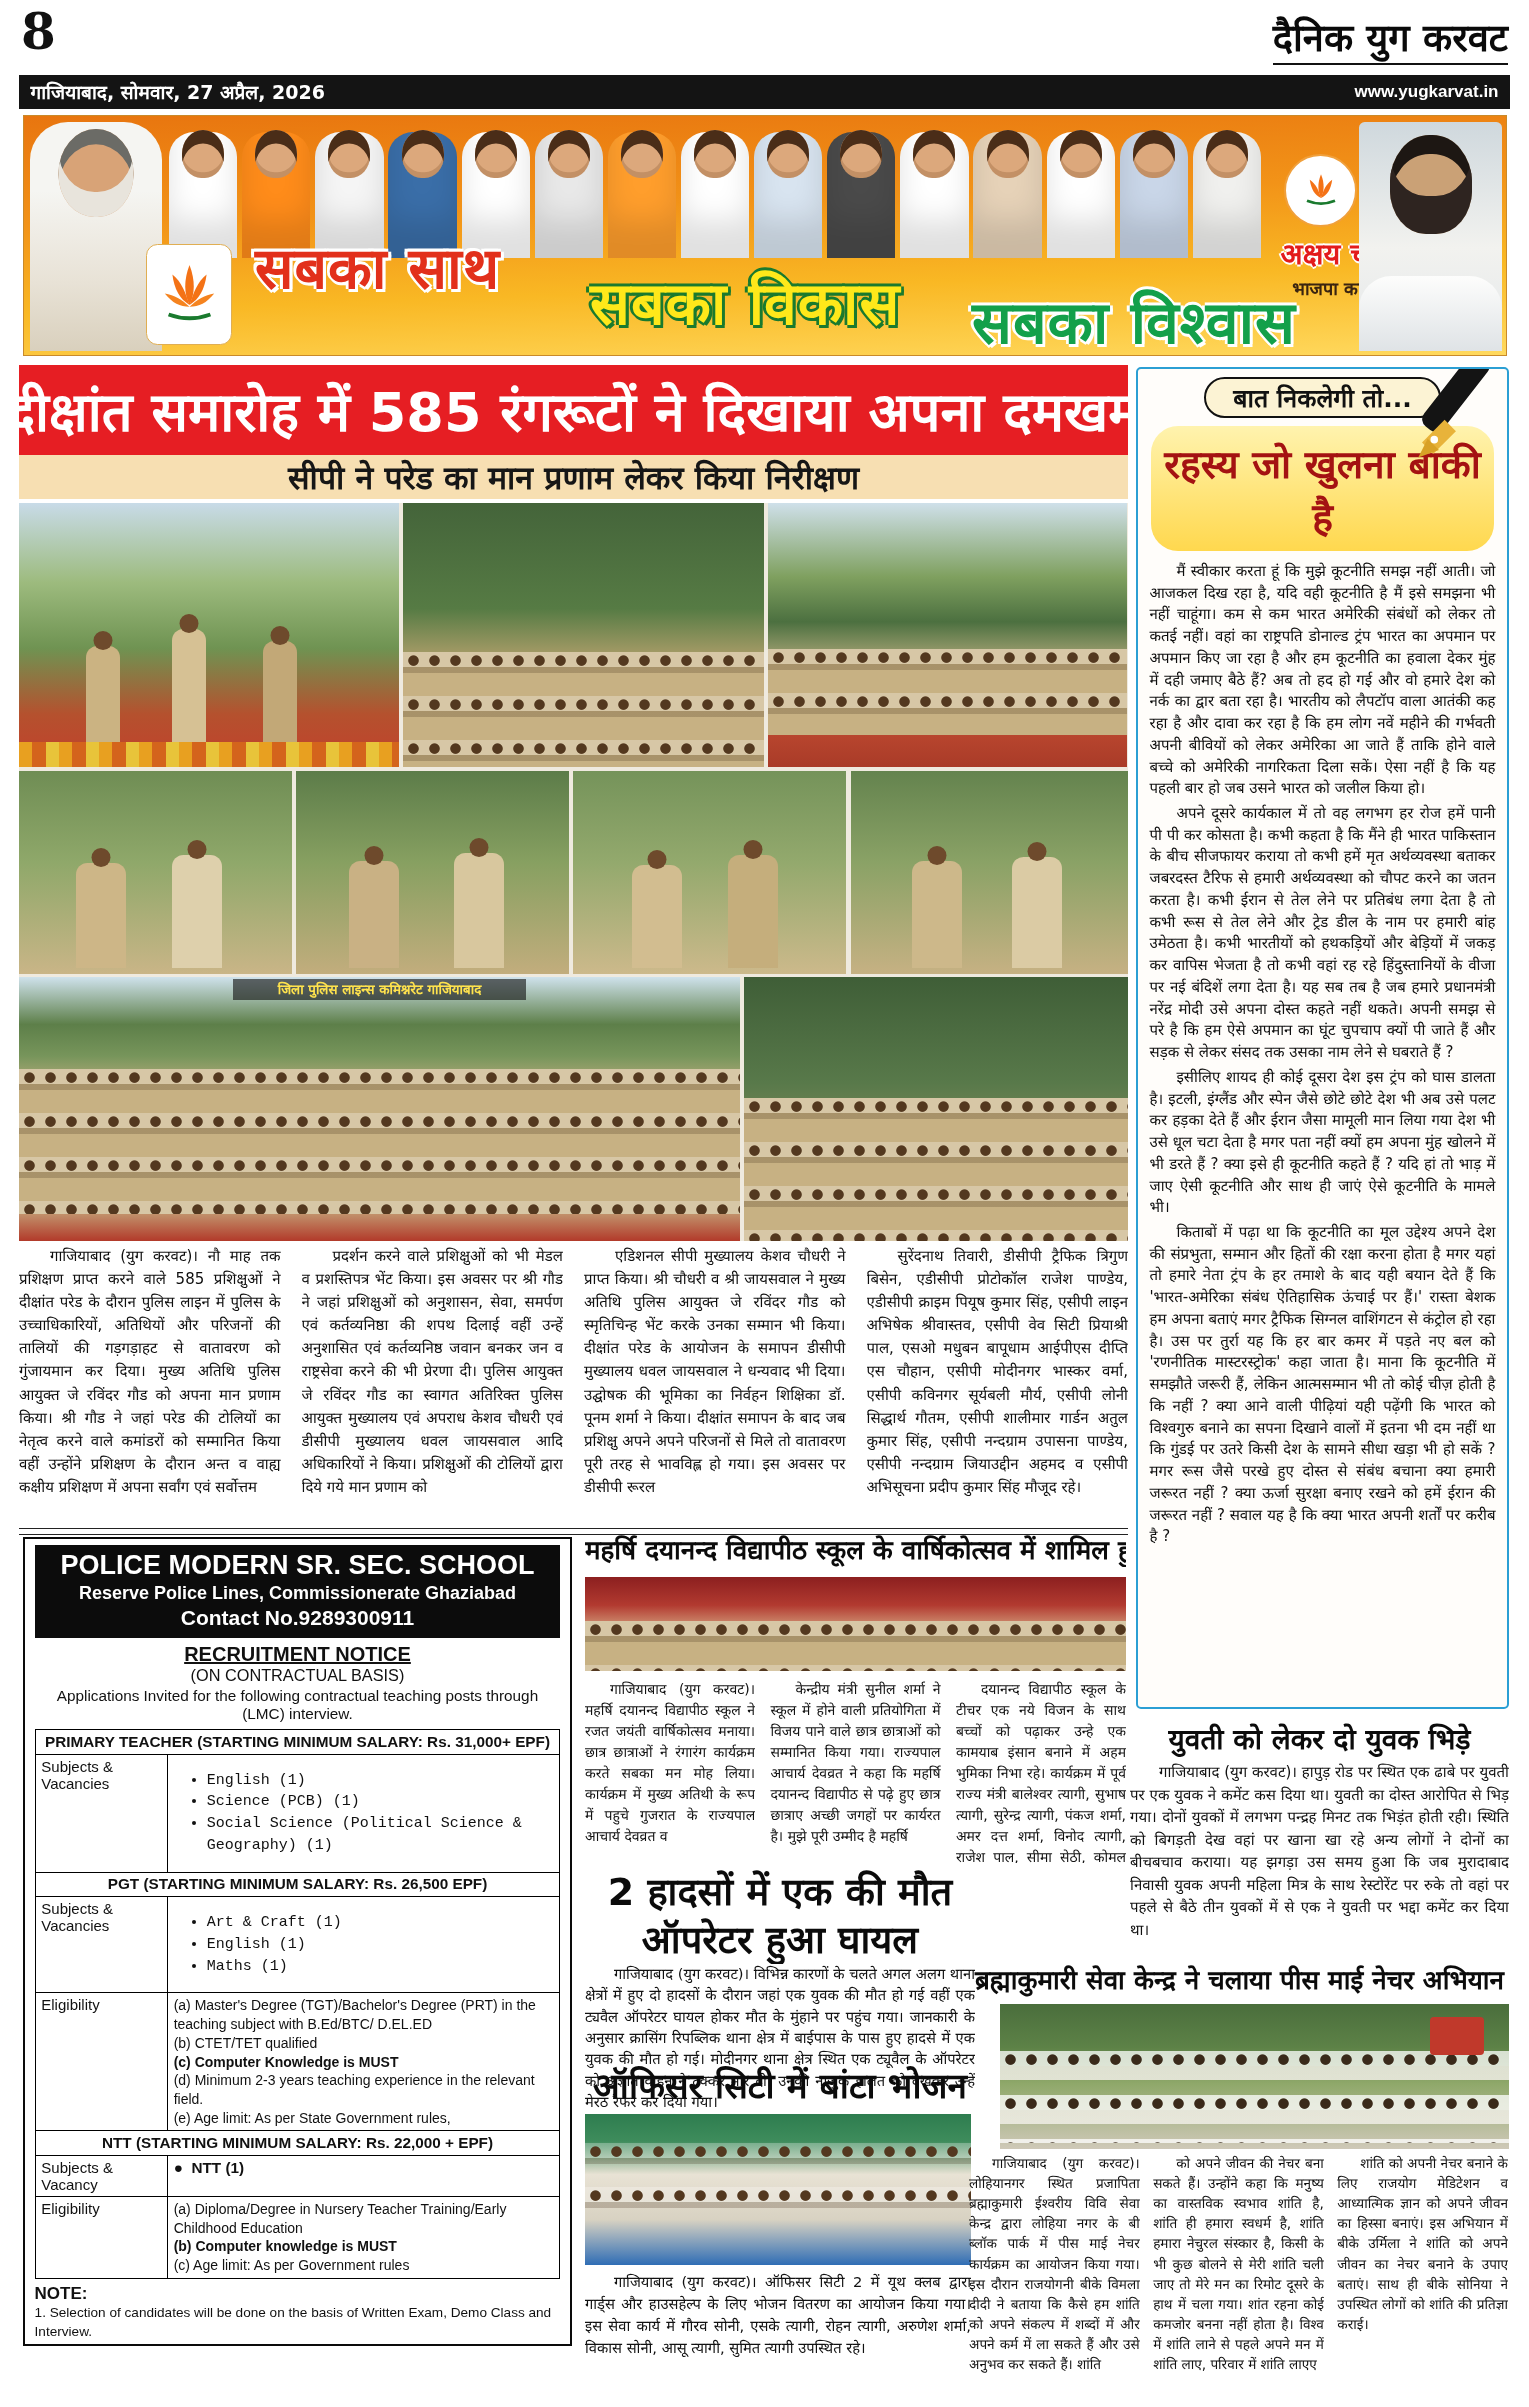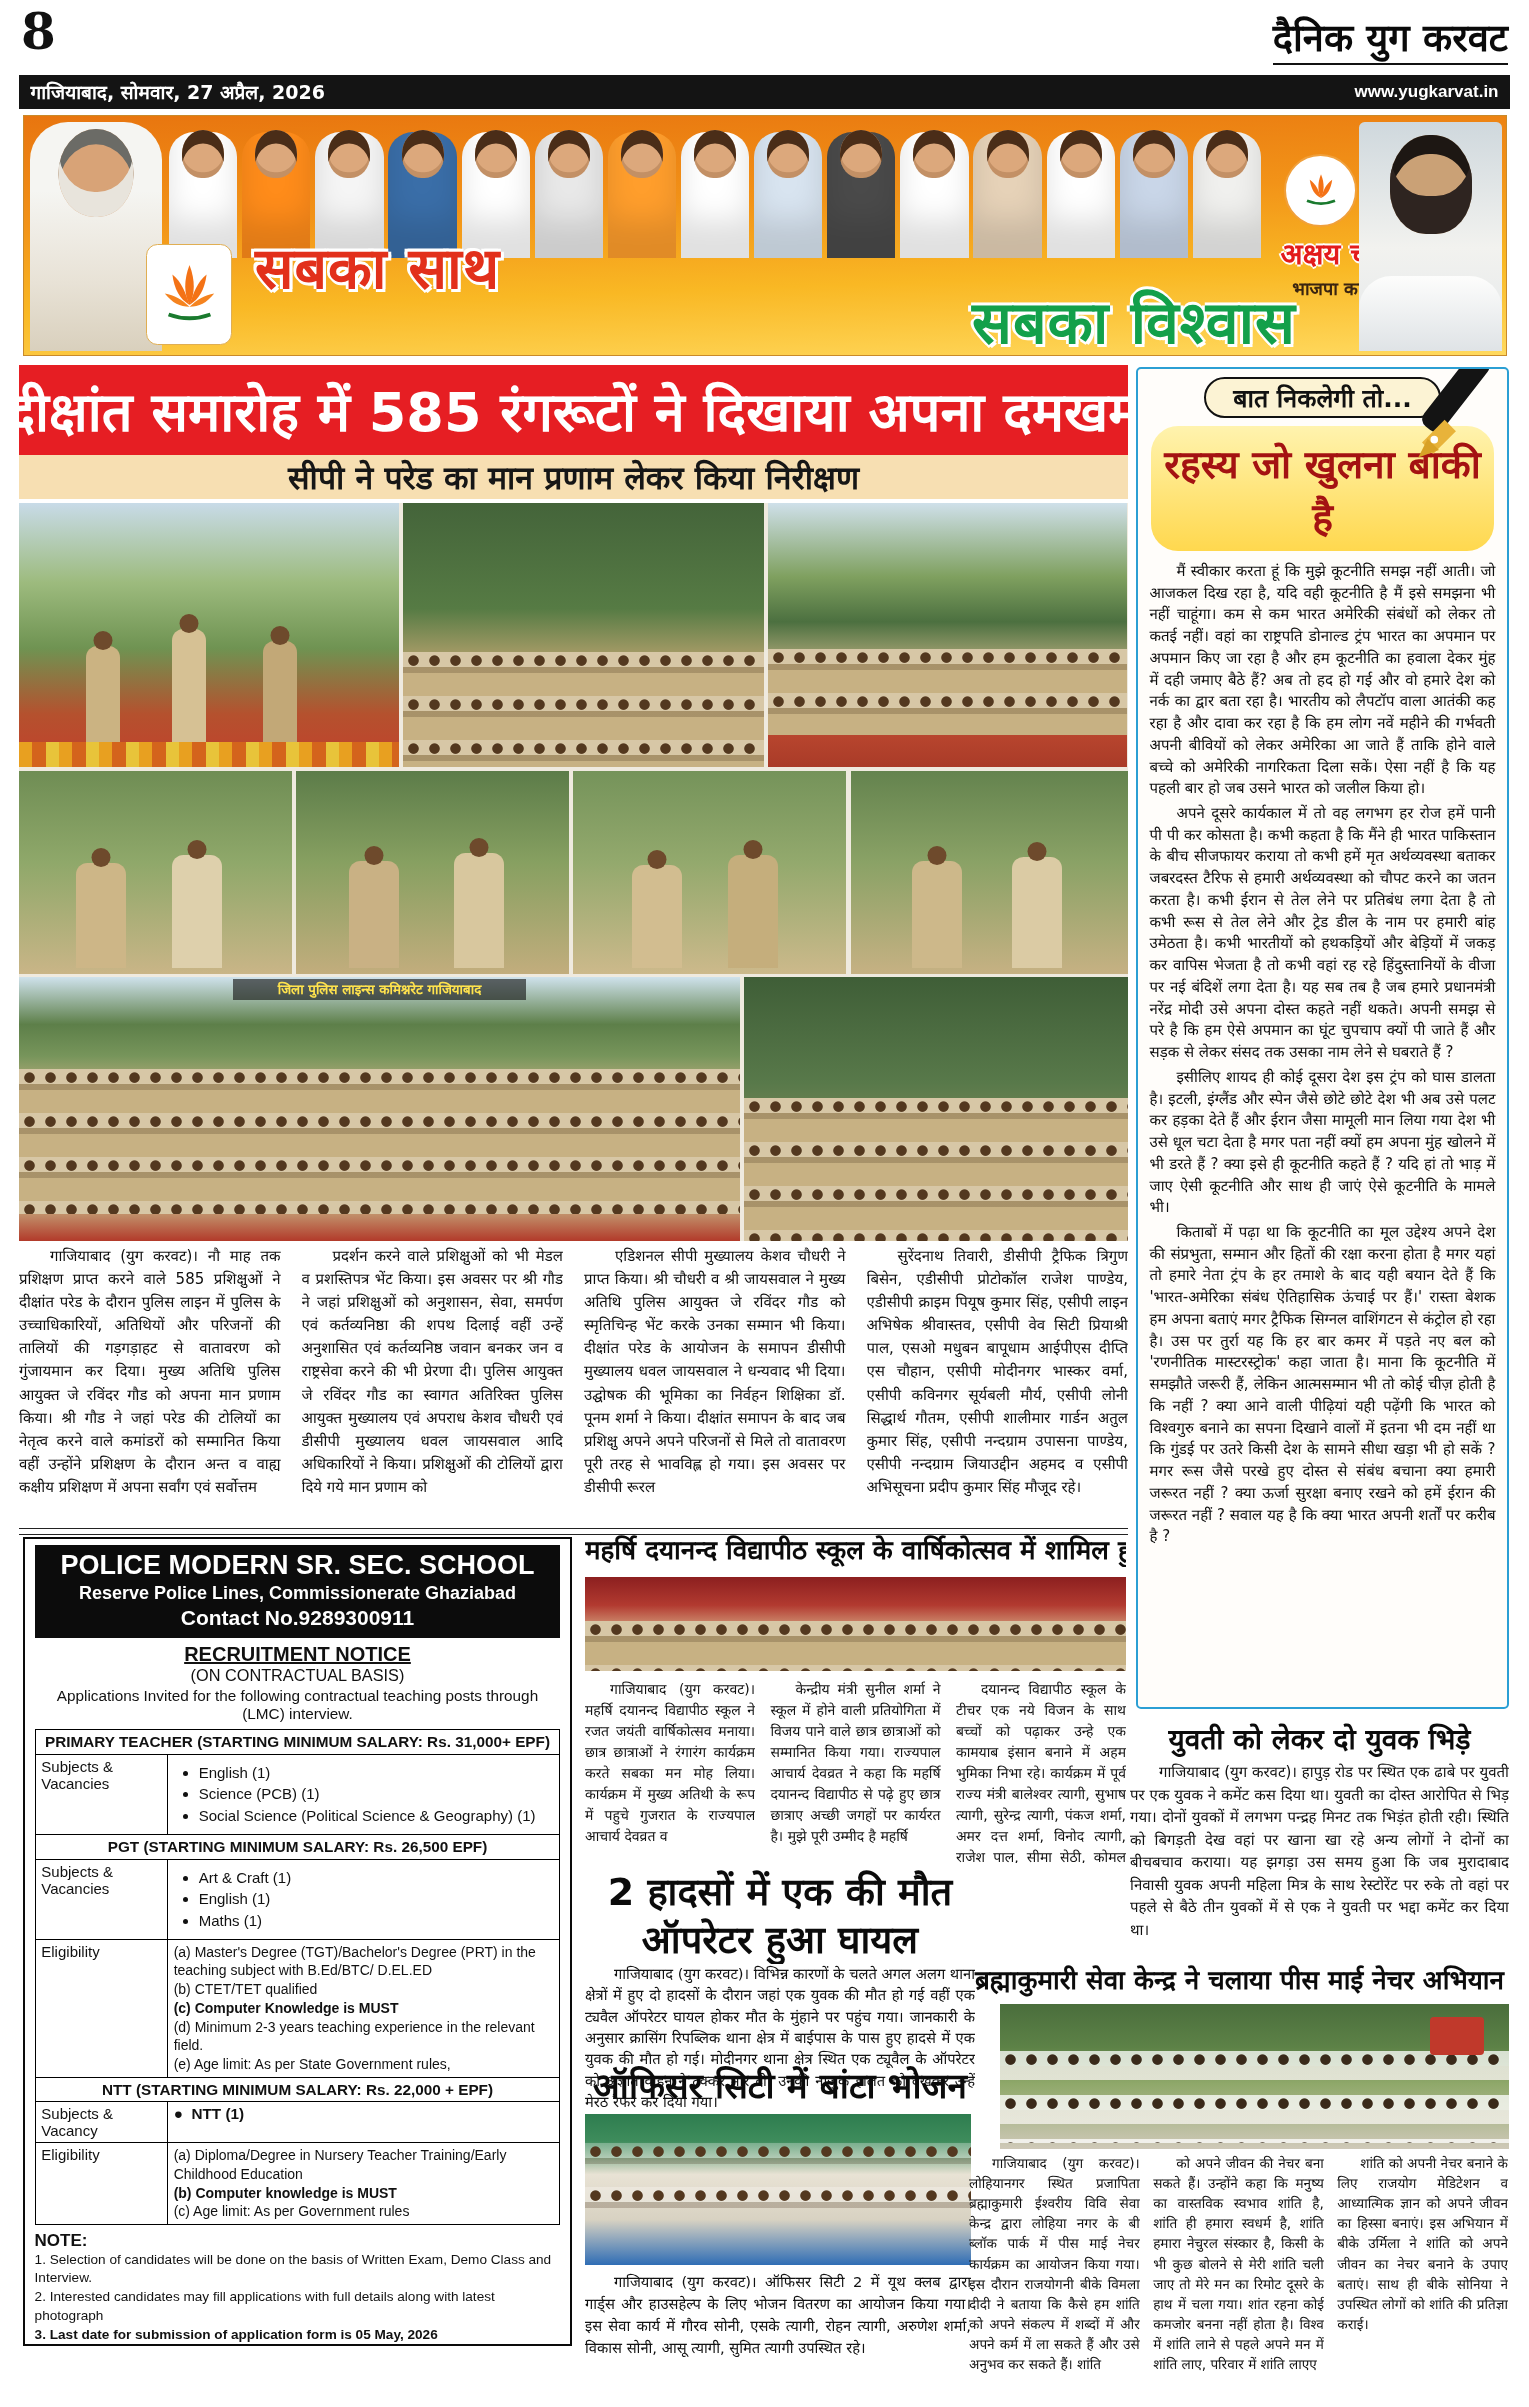--- a/index.html
+++ b/index.html
@@ -88,21 +88,21 @@
   .sad .blackbox .t1{font-size:27px;font-weight:700;}
   .sad .blackbox .t2{font-size:18px;font-weight:700;margin-top:1.9px;}
   .sad .blackbox .t3{font-size:21px;font-weight:700;margin-top:1.9px;}
   .sad .nt{font-size:20px;font-weight:700;text-decoration:underline;text-align:center;margin-top:5.7px;}
   .sad .ns{font-size:16.3px;text-align:center;}
   .sad .nd{font-size:15.3px;text-align:center;margin:1.9px auto 5.7px;width:94%;}
   .sad table{width:100%;border-collapse:collapse;}
   .sad th,.sad td{border:1.9px solid #000;padding:2.9px 5.7px;vertical-align:top;}
   .sad th{font-size:15.3px;font-weight:700;text-align:center;}
   .sad .lbl{width:120px;font-size:15px;}
-  .sad ul{margin:4px;padding-left:21px;font-size:15px;line-height:1.45;}
+  .sad ul{margin:12px;padding-left:21px;font-size:15px;line-height:1.45;font-family:Liberation Mono, monospace;}
   .sad .el{font-size:14px;line-height:1.34;}
   .sad .b{font-weight:700;}
   .sad .notehead{font-size:17px;font-weight:700;margin-top:5.7px;}
   .sad .note{font-size:13.6px;line-height:1.38;}
 
   
   .mh{position:absolute;font-weight:700;text-align:center;white-space:nowrap;overflow:hidden;color:#0b0b0b;}
   .mah-head{left:585px;top:1531px;width:541px;font-size:26px;}
   .mah-photo{left:585px;top:1577px;width:541px;height:94px;}
   .mah-cols{left:585px;top:1679px;width:541px;height:184px;display:flex;gap:15.3px;}
@@ -180,20 +180,21 @@
       <svg width="57" height="67" viewBox="0 0 60 70">
         <path d="M30 4 C24 20 24 34 30 46 C36 34 36 20 30 4" fill="#f47216"></path>
         <path d="M12 14 C14 30 20 40 30 46 C26 34 22 22 12 14" fill="#f47216"></path>
         <path d="M48 14 C46 30 40 40 30 46 C34 34 38 22 48 14" fill="#f47216"></path>
         <path d="M4 34 C12 44 20 48 30 48 C22 40 14 36 4 34" fill="#f5831f"></path>
         <path d="M56 34 C48 44 40 48 30 48 C38 40 46 36 56 34" fill="#f5831f"></path>
         <path d="M8 56 Q30 64 52 56" stroke="#1a7a2e" stroke-width="4" fill="none"></path>
       </svg>
     </div>
     <div class="slogan s1">सबका साथ</div>
+    <div class="slogan s2">सबका विकास</div>
     <div class="slogan s3">सबका विश्वास</div>
     <div class="lotus-sm">
       <svg width="42" height="42" viewBox="0 0 60 60">
         <path d="M30 6 C25 18 25 30 30 40 C35 30 35 18 30 6" fill="#f47216"></path>
         <path d="M14 14 C16 28 21 36 30 40 C27 30 23 20 14 14" fill="#f47216"></path>
         <path d="M46 14 C44 28 39 36 30 40 C33 30 37 20 46 14" fill="#f47216"></path>
         <path d="M10 44 Q30 52 50 44" stroke="#1a7a2e" stroke-width="4" fill="none"></path>
       </svg>
     </div>
     <div class="adman">

